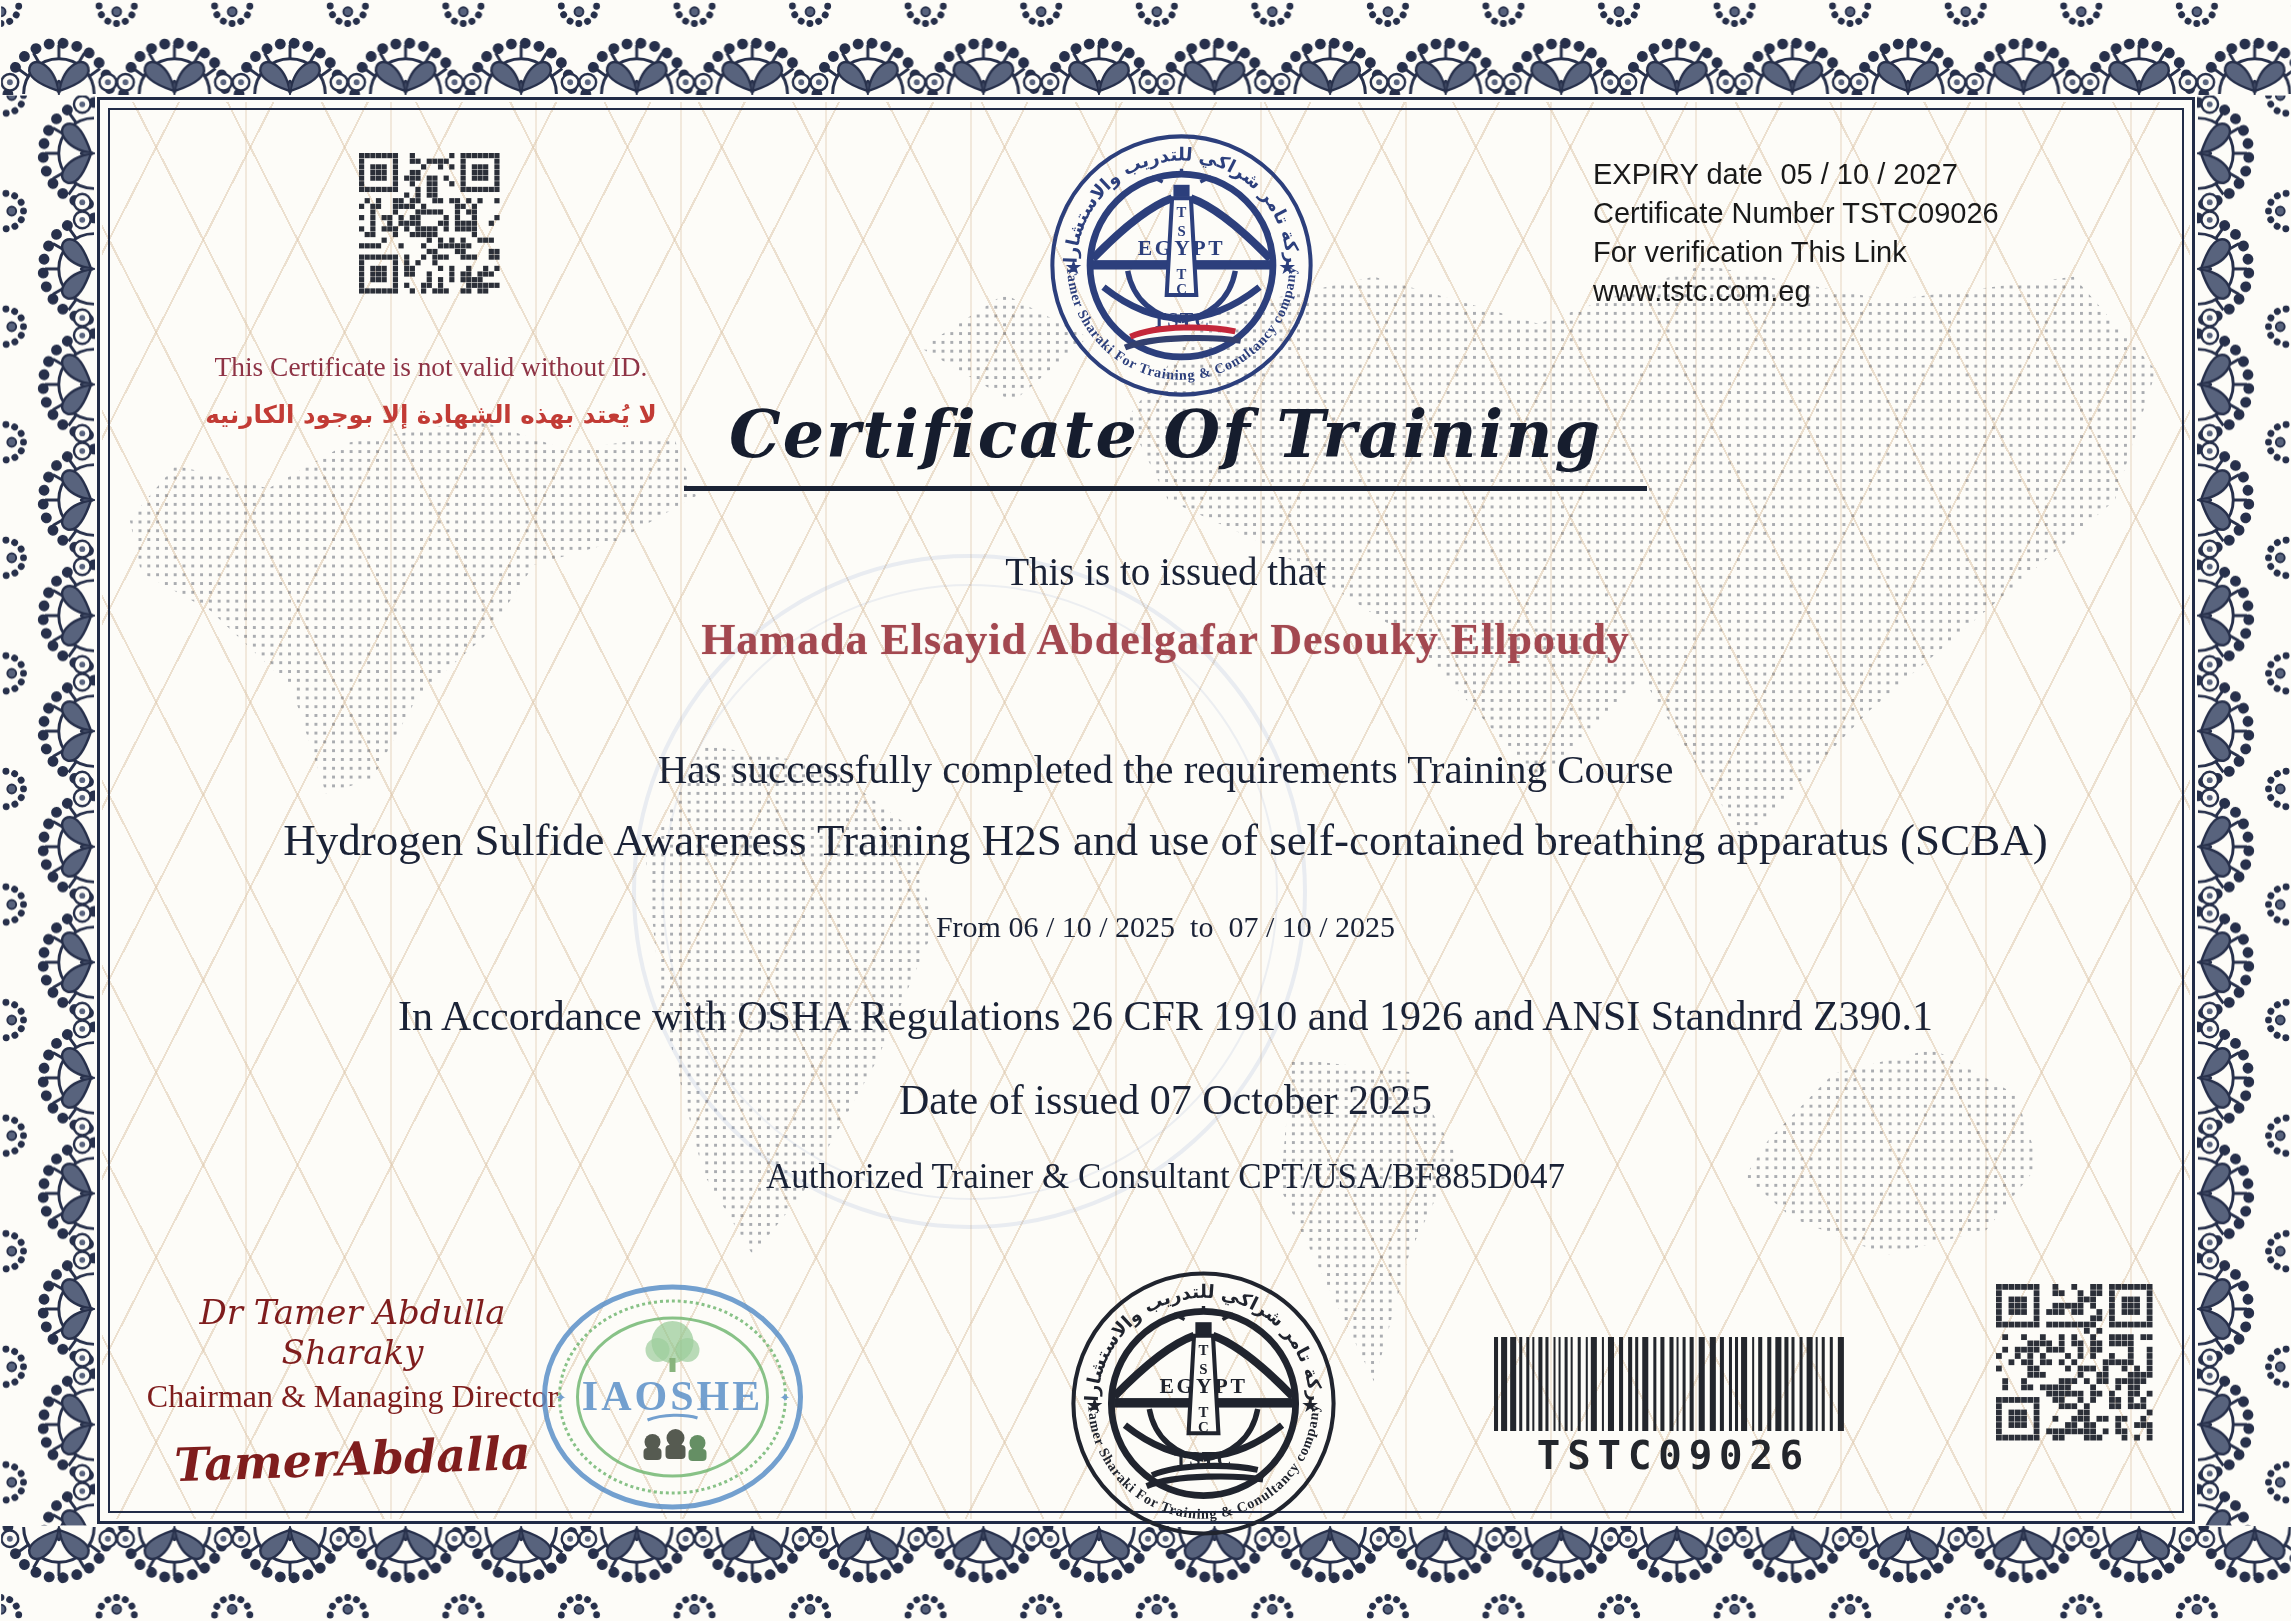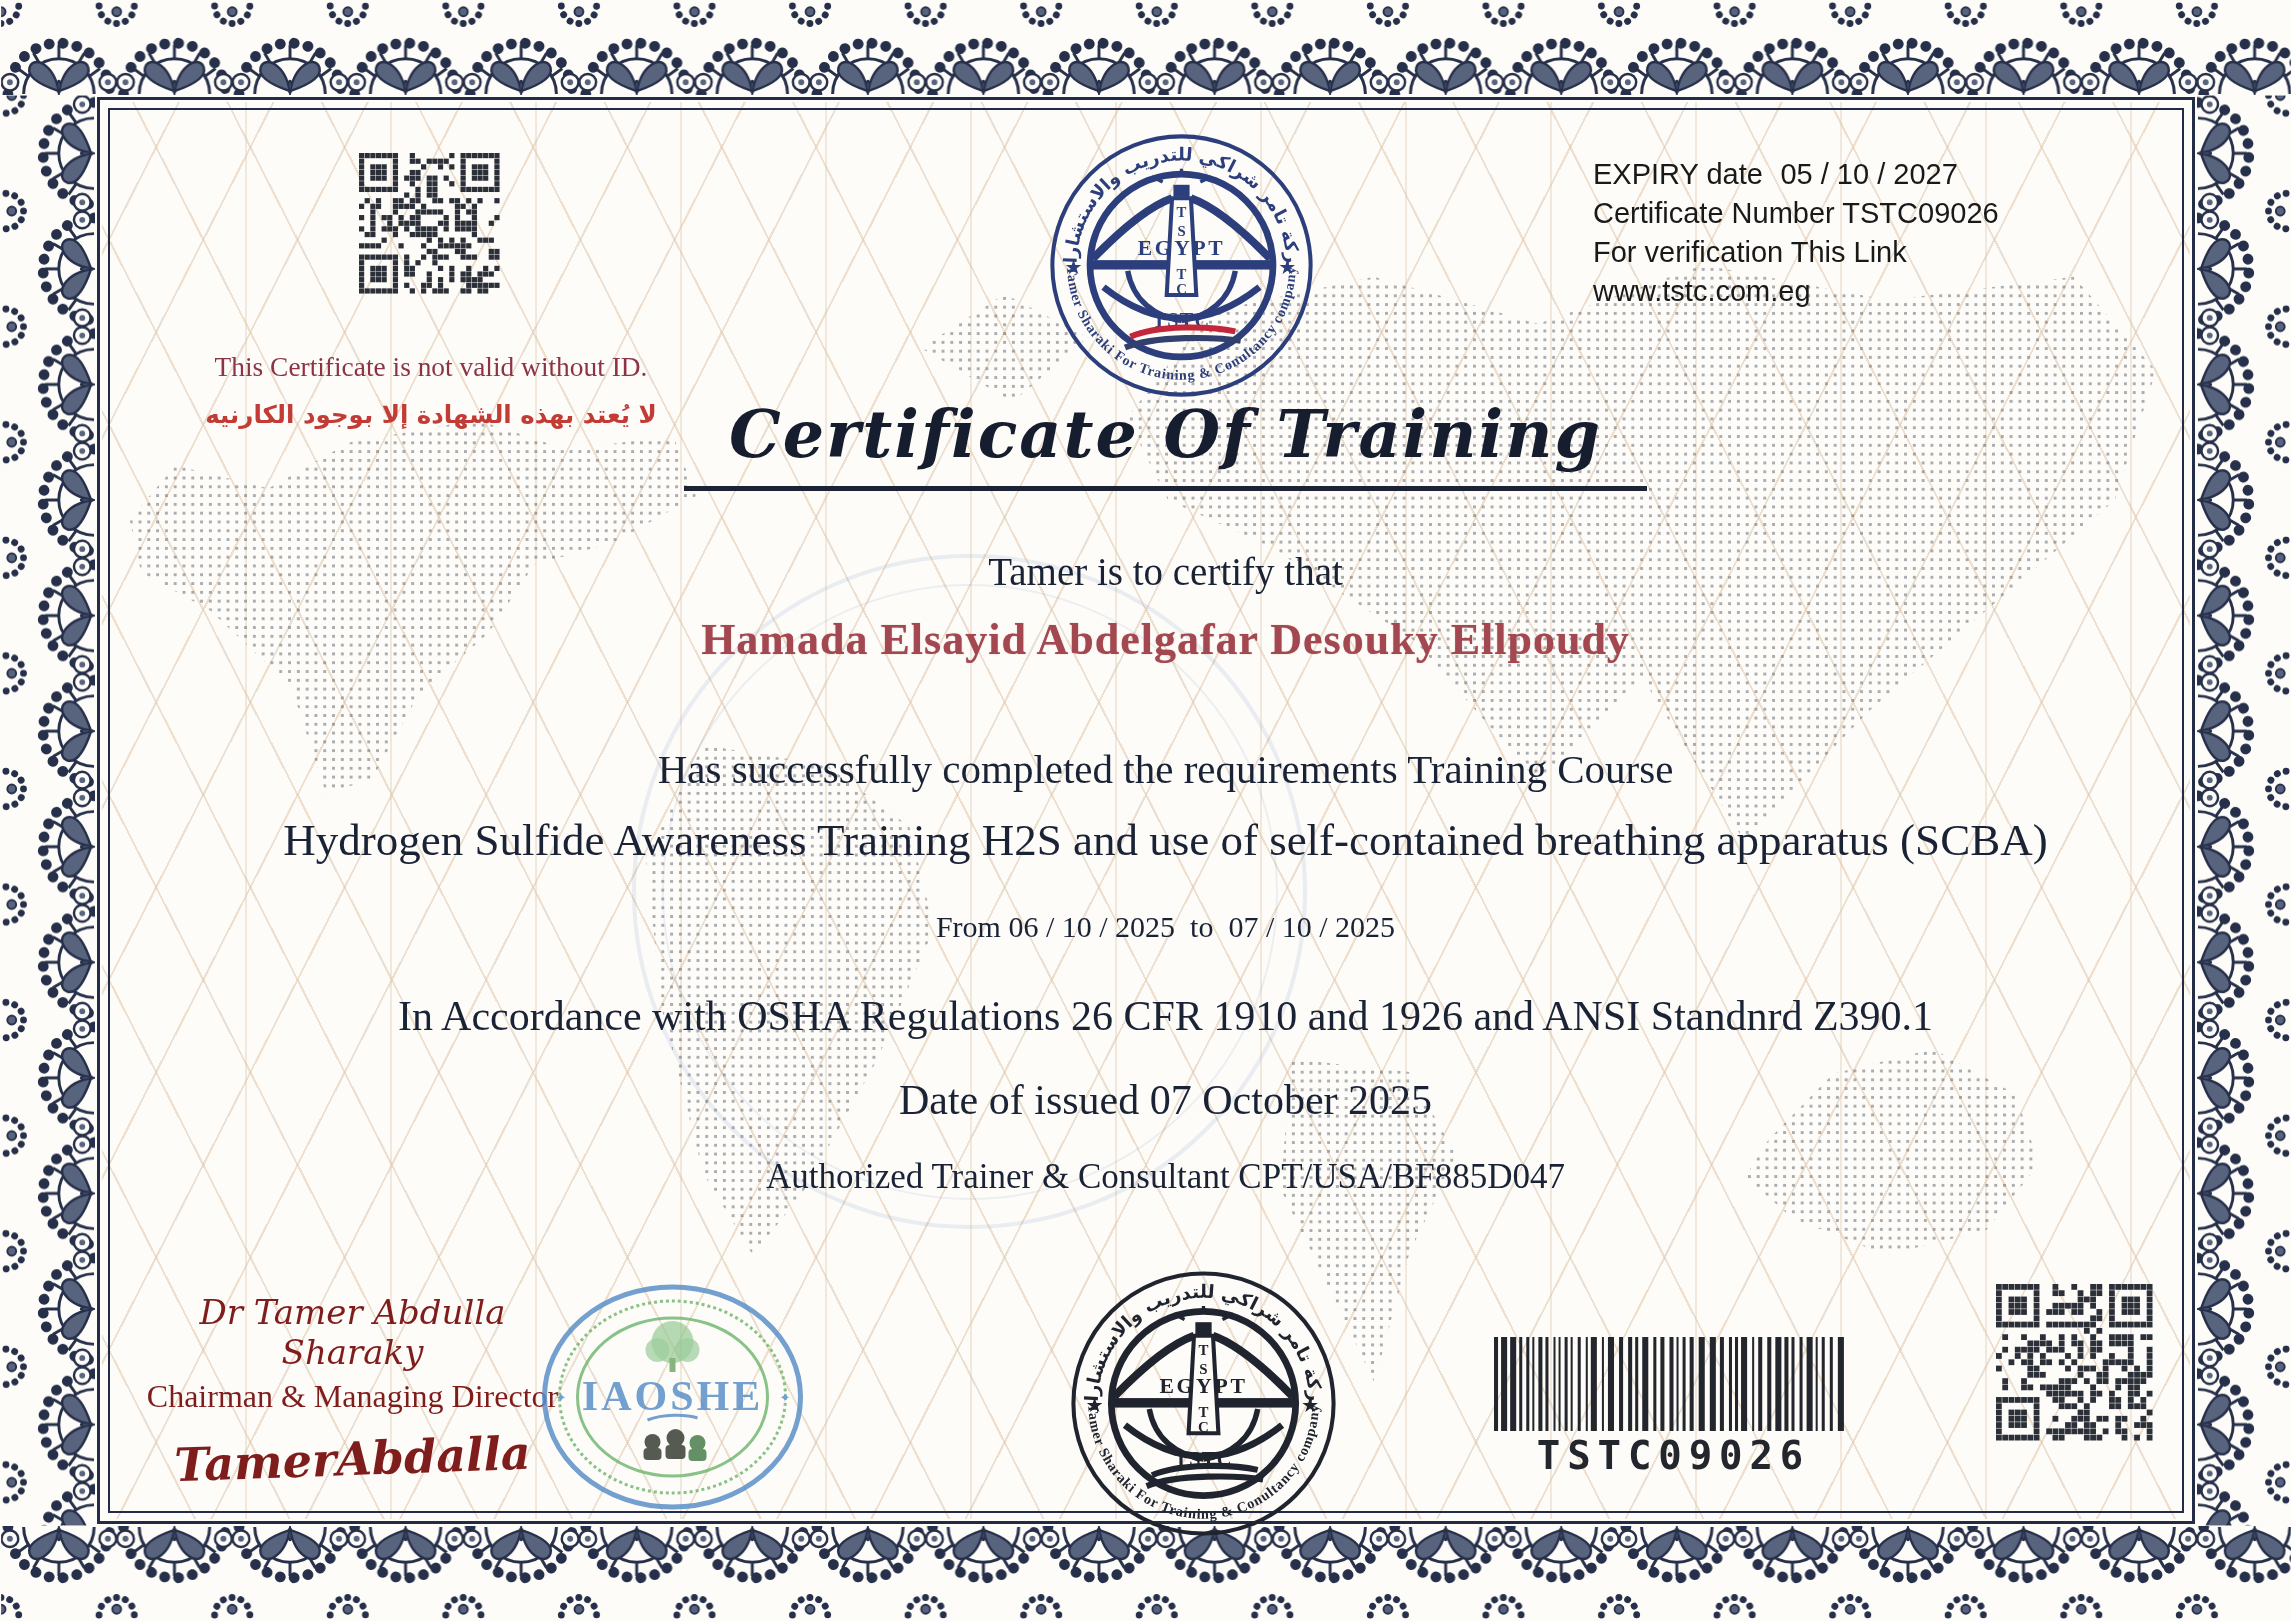--- a/index.html
+++ b/index.html
@@ -474,21 +474,21 @@
     <text class="towertxt" x="100" y="110" font-size="11" font-weight="bold" text-anchor="middle" fill="var(--ink)">T</text>
     <text class="towertxt" x="100" y="121" font-size="11" font-weight="bold" text-anchor="middle" fill="var(--ink)">C</text>
     <text x="100" y="92" font-size="16" font-weight="bold" letter-spacing="2" text-anchor="middle" fill="var(--ink)">EGYPT</text>
     <text x="100" y="146" font-size="15" font-weight="bold" letter-spacing="1" text-anchor="middle" fill="var(--ink)">TSTC</text>
     <path d="M62,153 C82,144 122,145 140,149" fill="none" stroke="var(--wave1)" stroke-width="4.5"></path>
     <path d="M58,161 C80,152 126,153 144,156" fill="none" stroke="var(--wave2)" stroke-width="4.5"></path>
   </svg>
 
   <div class="textcol">
     <div class="title-wrap"><span class="main-title">Certificate Of Training</span></div>
-    <div class="certify">Tamer is to certify that</div>
+    <div class="certify">This is to issued that</div>
     <div class="name">Hamada Elsayid Abdelgafar Desouky Ellpoudy</div>
     <div class="completion">Has successfully completed the requirements Training Course</div>
     <div class="course">Hydrogen Sulfide Awareness Training H2S and use of self-contained breathing apparatus (SCBA)</div>
     <div class="dates pre">From 06 / 10 / 2025  to  07 / 10 / 2025</div>
     <div class="accordance">In Accordance with OSHA Regulations 26 CFR 1910 and 1926 and ANSI Standnrd Z390.1</div>
     <div class="issued">Date of issued 07 October 2025</div>
     <div class="trainer">Authorized Trainer &amp; Consultant CPT/USA/BF885D047</div>
   </div>
 
   <div class="sig-block">

